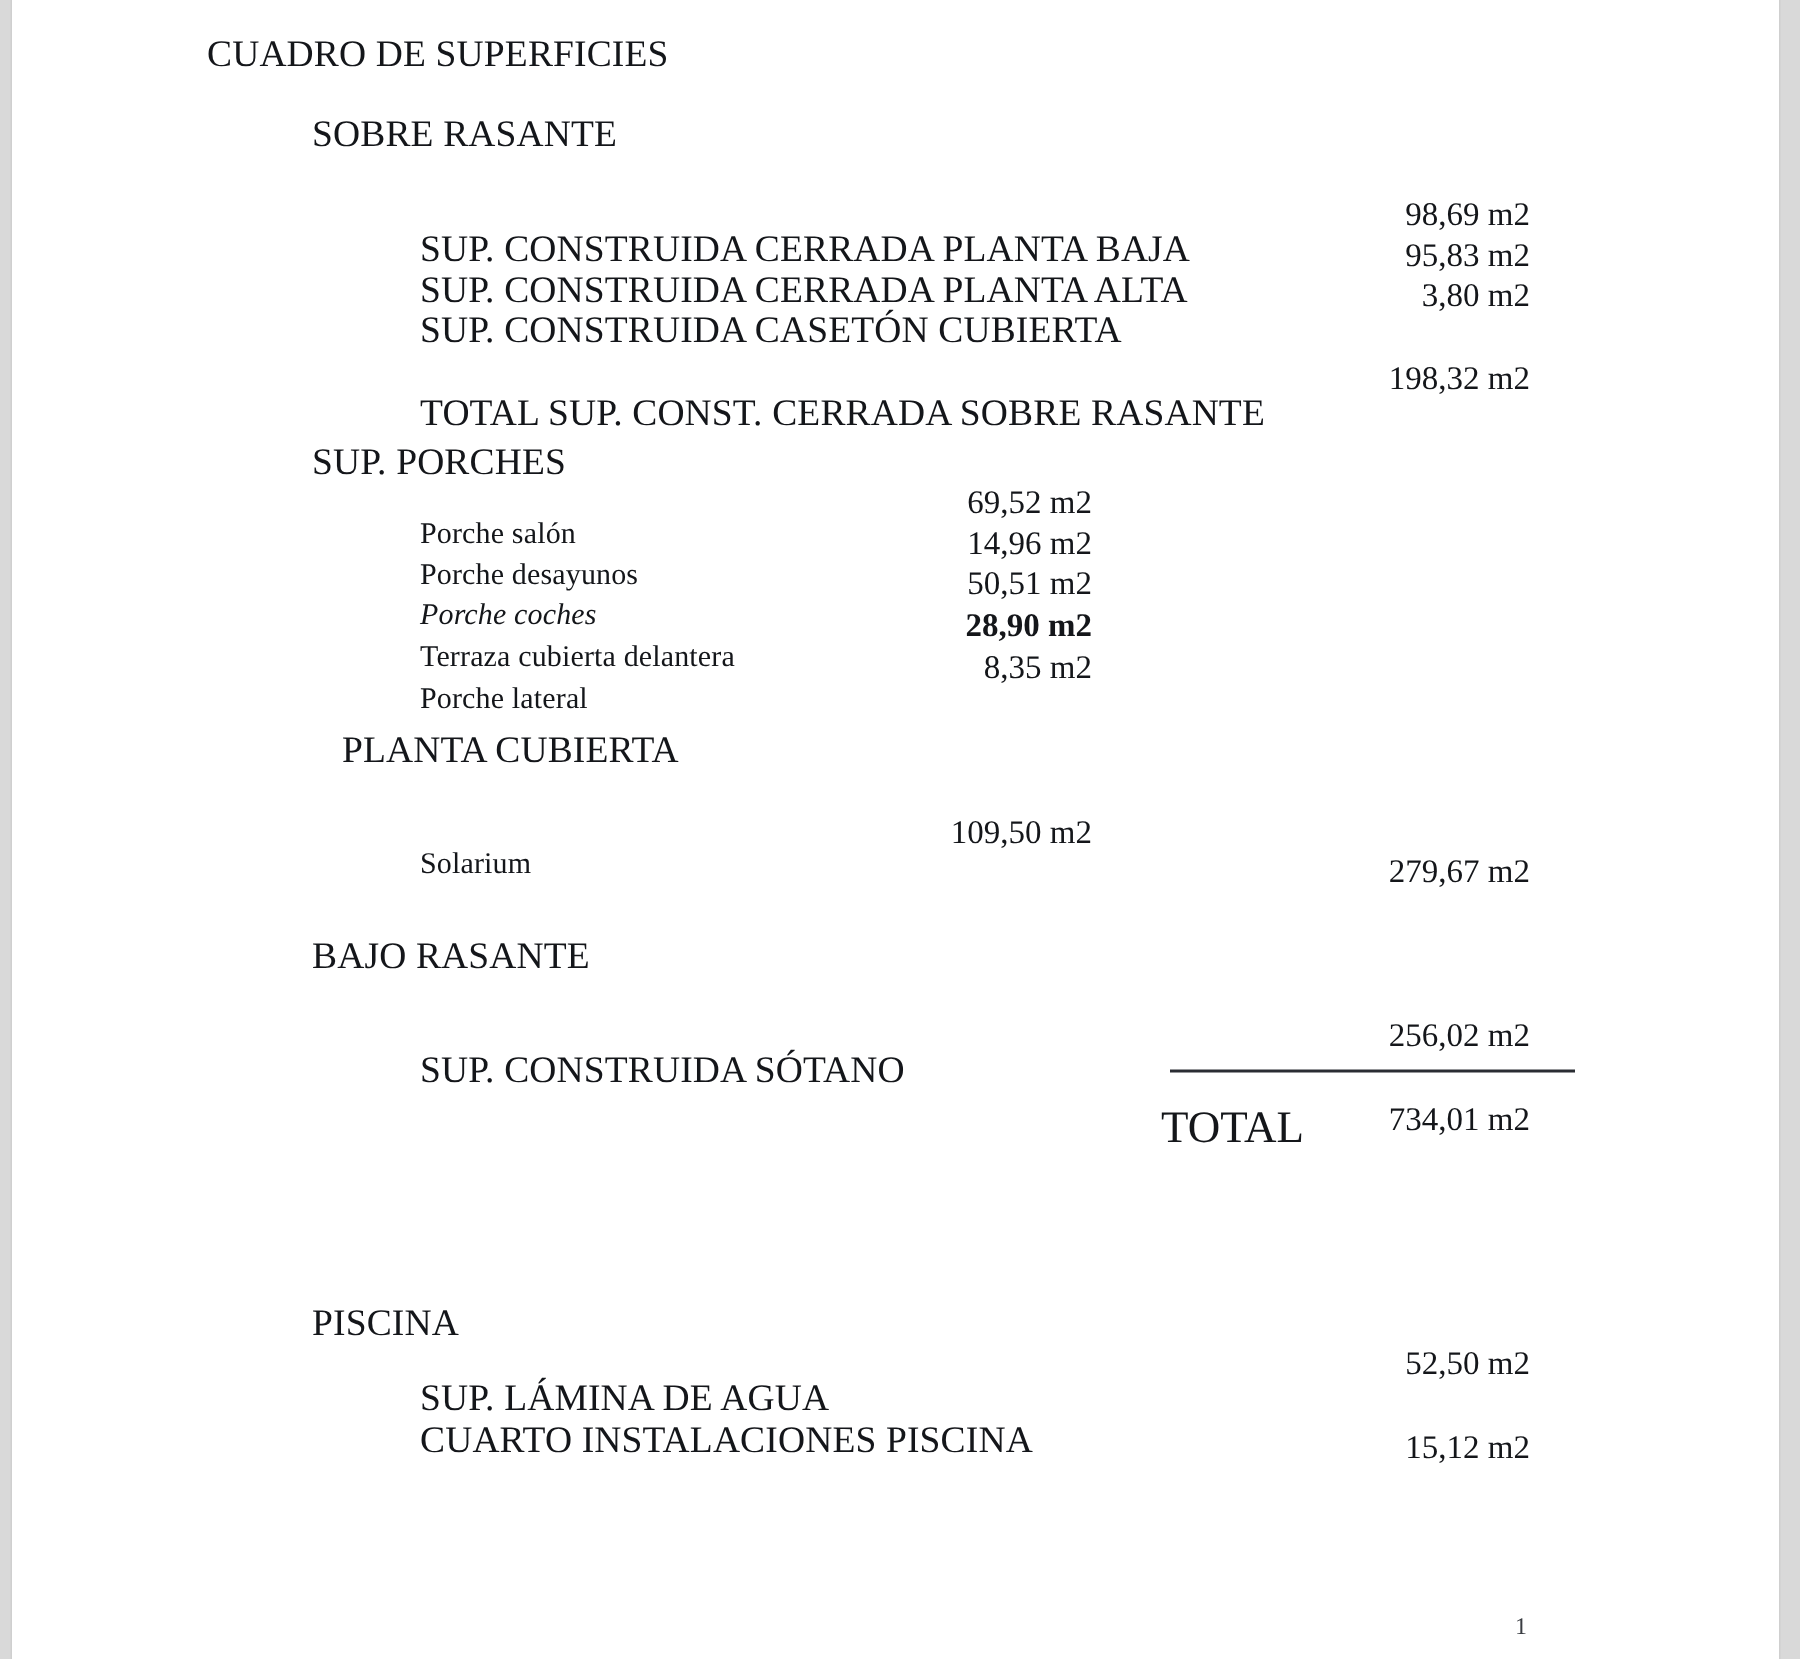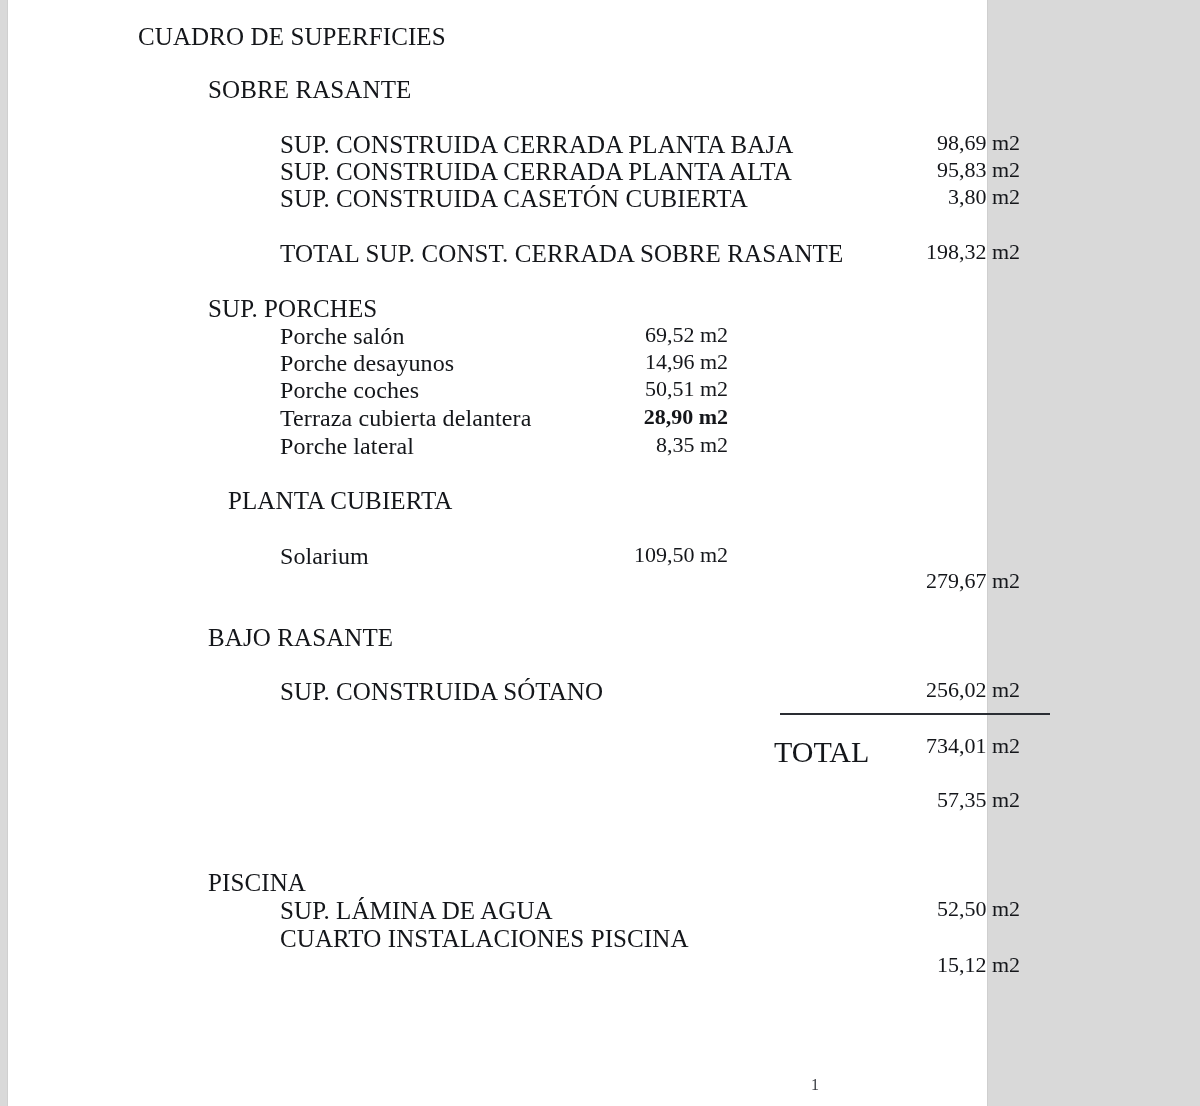--- a/index.html
+++ b/index.html
@@ -10,21 +10,21 @@
     width: 1200px;
     height: 1106px;
     background: #d9d9d9;
     font-family: "Liberation Serif", serif;
     overflow: hidden;
   }
   .page {
     position: absolute;
     left: 8px;
     top: 0;
-    width: 979px;
+    width: 1178px;
     height: 1106px;
     background: #ffffff;
     box-shadow: 0 0 0 1px #cfcfcf;
   }
   .doc {
     position: relative;
     width: 100%;
     height: 100%;
     color: #14161a;
   }
@@ -34,34 +34,34 @@
     position: absolute;
     white-space: nowrap;
     font-size: 25px;
     line-height: 1;
     letter-spacing: 0.1px;
   }
   .caps {
     font-size: 25px;
   }
   .mixed {
-    font-size: 24px;
+    font-size: 20px;
   }
   .num {
     position: absolute;
     white-space: nowrap;
     font-size: 22px;
     line-height: 1;
     text-align: right;
   }
 
   
   .col-a { left: 130px; }     
   .col-b { left: 200px; }     
-  .col-c { left: 272px; }     
+  .col-c { left: 272px; margin-top: 22px; }     
 
   .val-mid {
     width: 200px;
     left: 520px;
     text-align: right;
   }
   .val-right {
     width: 260px;
     left: 752px;
     text-align: right;
@@ -113,21 +113,21 @@
     <div class="num val-right" style="top:241px;">198,32 m2</div>
 
     <div class="line caps col-b" style="top:296px;">SUP. PORCHES</div>
 
     <div class="line mixed col-c" style="top:324px;">Porche salón</div>
     <div class="num val-mid" style="top:324px;">69,52 m2</div>
 
     <div class="line mixed col-c" style="top:351px;">Porche desayunos</div>
     <div class="num val-mid" style="top:351px;">14,96 m2</div>
 
-    <div class="line mixed col-c" style="top:378px;">Porche coches</div>
+    <div class="line mixed col-c" style="top:378px;font-style:italic;">Porche coches</div>
     <div class="num val-mid" style="top:378px;">50,51 m2</div>
 
     <div class="line mixed col-c" style="top:406px;">Terraza cubierta delantera</div>
     <div class="num val-mid" style="top:406px;font-weight:bold;">28,90 m2</div>
 
     <div class="line mixed col-c" style="top:434px;">Porche lateral</div>
     <div class="num val-mid" style="top:434px;">8,35 m2</div>
 
     <div class="line caps col-b" style="top:488px;margin-left:20px;">PLANTA CUBIERTA</div>
 
@@ -139,21 +139,20 @@
     <div class="line caps col-b" style="top:625px;">BAJO RASANTE</div>
 
     <div class="line caps col-c" style="top:679px;">SUP. CONSTRUIDA SÓTANO</div>
     <div class="num val-right" style="top:679px;">256,02 m2</div>
 
     <div class="rule" style="top:713px;"></div>
 
     <div class="total-label" style="top:735px;">TOTAL</div>
     <div class="num val-right" style="top:735px;">734,01 m2</div>
 
-    <div class="num val-right" style="top:789px;">57,35 m2</div>
 
     <div class="line caps col-b" style="top:870px;">PISCINA</div>
 
     <div class="line caps col-c" style="top:898px;">SUP. LÁMINA DE AGUA</div>
     <div class="num val-right" style="top:898px;">52,50 m2</div>
 
     <div class="line caps col-c" style="top:926px;">CUARTO INSTALACIONES PISCINA</div>
     <div class="num val-right" style="top:926px;margin-top:28px;">15,12 m2</div>
 
     <div class="page-number">1</div>

